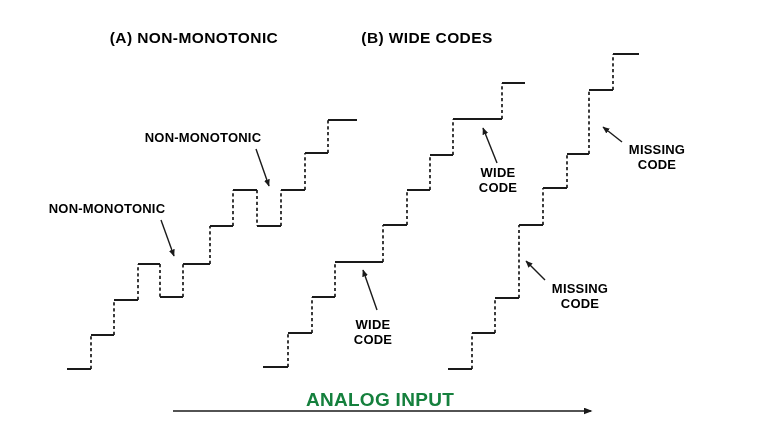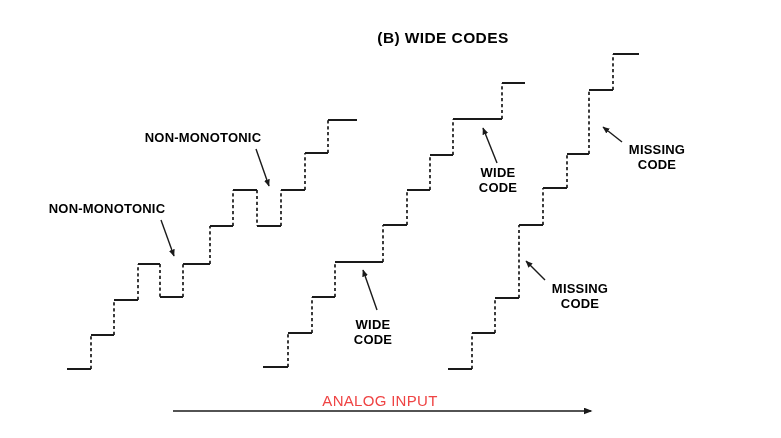--- a/index.html
+++ b/index.html
@@ -7,27 +7,27 @@
           font-family:"Liberation Sans",sans-serif;overflow:hidden;}
   .figure svg{position:absolute;left:0;top:0;}
   .title{position:absolute;top:29px;transform:translateX(-50%);
          font-weight:bold;font-size:15.5px;letter-spacing:0.4px;color:#000;
          white-space:nowrap;}
   .callout{position:absolute;transform:translate(-50%,-50%);
            font-weight:bold;font-size:13px;letter-spacing:0.2px;line-height:1.18;
            color:#000;text-align:center;white-space:nowrap;}
   .callout span{display:block;}
   .axis-label{position:absolute;transform:translate(-50%,-50%);
-              font-weight:normal;font-size:15px;letter-spacing:0.3px;color:#ef4444;
+              font-weight:bold;font-size:19px;letter-spacing:0.3px;color:#15803d;
               white-space:nowrap;}
   .stair-h{fill:none;stroke:#1a1a1a;stroke-width:1.9;}
   .stair-v{fill:none;stroke:#1a1a1a;stroke-width:1.7;stroke-dasharray:3.2 2.7;}
   .callout-arrow{stroke:#1a1a1a;stroke-width:1.4;}
   .axis-line{stroke:#1a1a1a;stroke-width:1.6;}
-  .t-a{left:194px;} .t-b{left:427px;margin-left:16px;} .t-c{left:626px;}
+  .t-a{left:194px;} .t-b{left:427px;} .t-c{left:626px;}
 </style>
 </head>
 <body>
 
 <div class="figure">
 
   <svg id="canvas" width="781" height="438" viewBox="0 0 781 438">
     <defs>
       <marker id="arrow-head" viewBox="0 0 8 8" refX="6.5" refY="3" markerWidth="8" markerHeight="8" orient="auto" markerUnits="userSpaceOnUse">
         <path d="M0,0 L7,3 L0,6 Z" fill="#1a1a1a"></path>
@@ -54,20 +54,21 @@
         <line x1="377" y1="310" x2="363" y2="270" class="callout-arrow" marker-end="url(#arrow-head)"></line>
         <line x1="497" y1="163" x2="483" y2="128" class="callout-arrow" marker-end="url(#arrow-head)"></line>
         <line x1="545" y1="280" x2="526" y2="261" class="callout-arrow" marker-end="url(#arrow-head)"></line>
         <line x1="622" y1="142" x2="603" y2="127" class="callout-arrow" marker-end="url(#arrow-head)"></line>
       </g>
     <g id="g-axis">
         <line x1="173" y1="411" x2="591" y2="411" class="axis-line" marker-end="url(#arrow-head-axis)"></line>
       </g>
   </svg>
 
+  <div class="title t-a">(A) NON-MONOTONIC</div>
   <div class="title t-b">(B) WIDE CODES</div>
 
   <div class="callout" style="left: 107px; top: 209px;">
     <span>NON-MONOTONIC</span>
   </div>
   <div class="callout" style="left: 203px; top: 138px;">
     <span>NON-MONOTONIC</span>
   </div>
 
   <div class="callout" style="left: 373px; top: 332px;">

